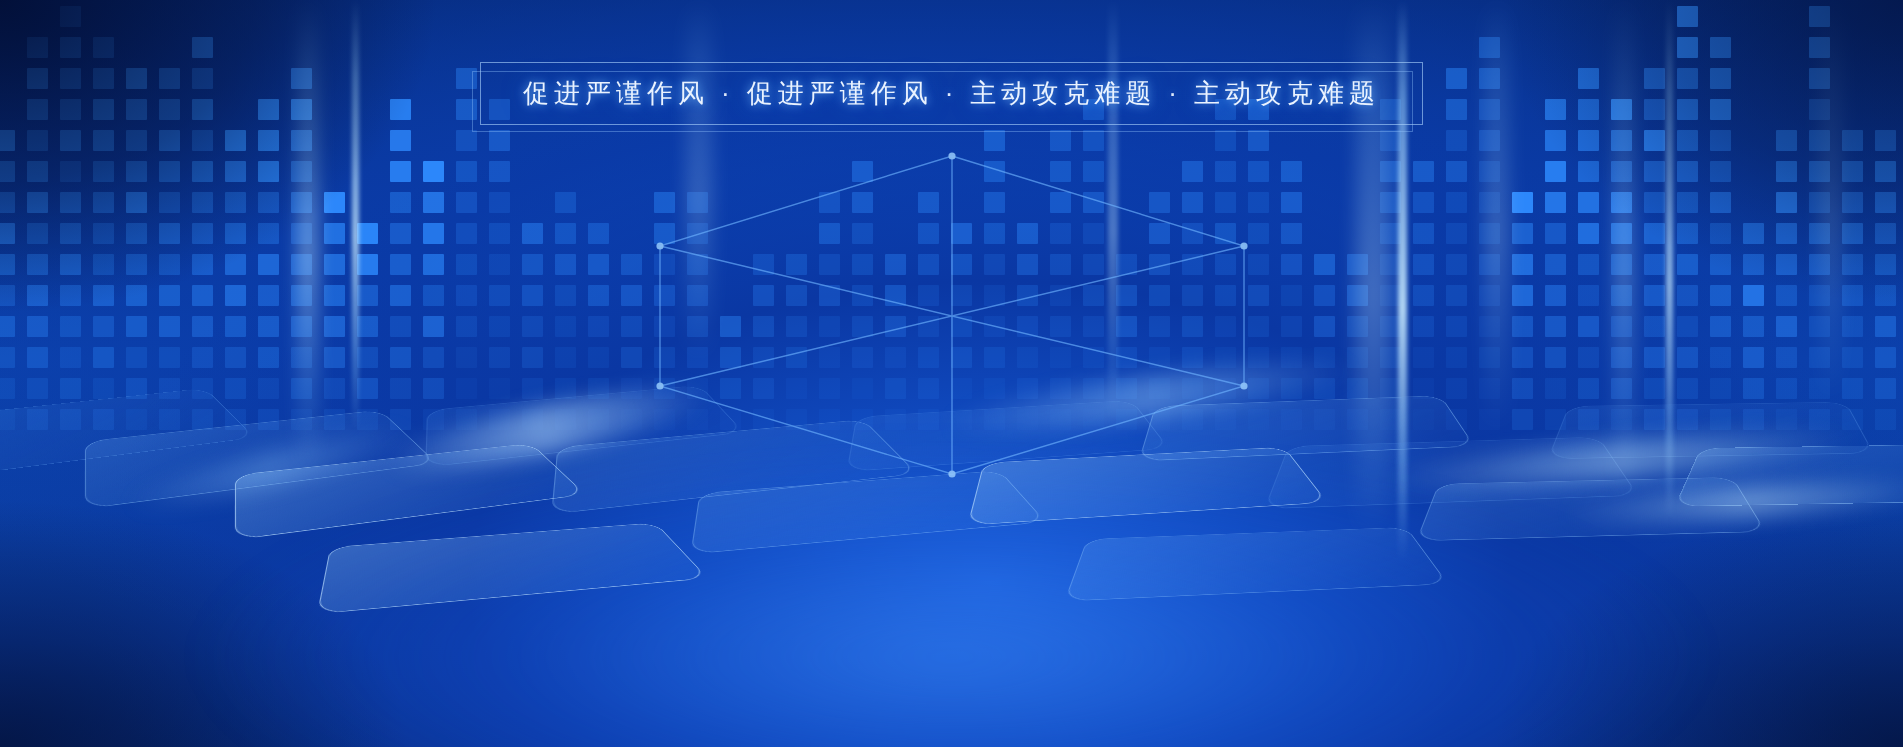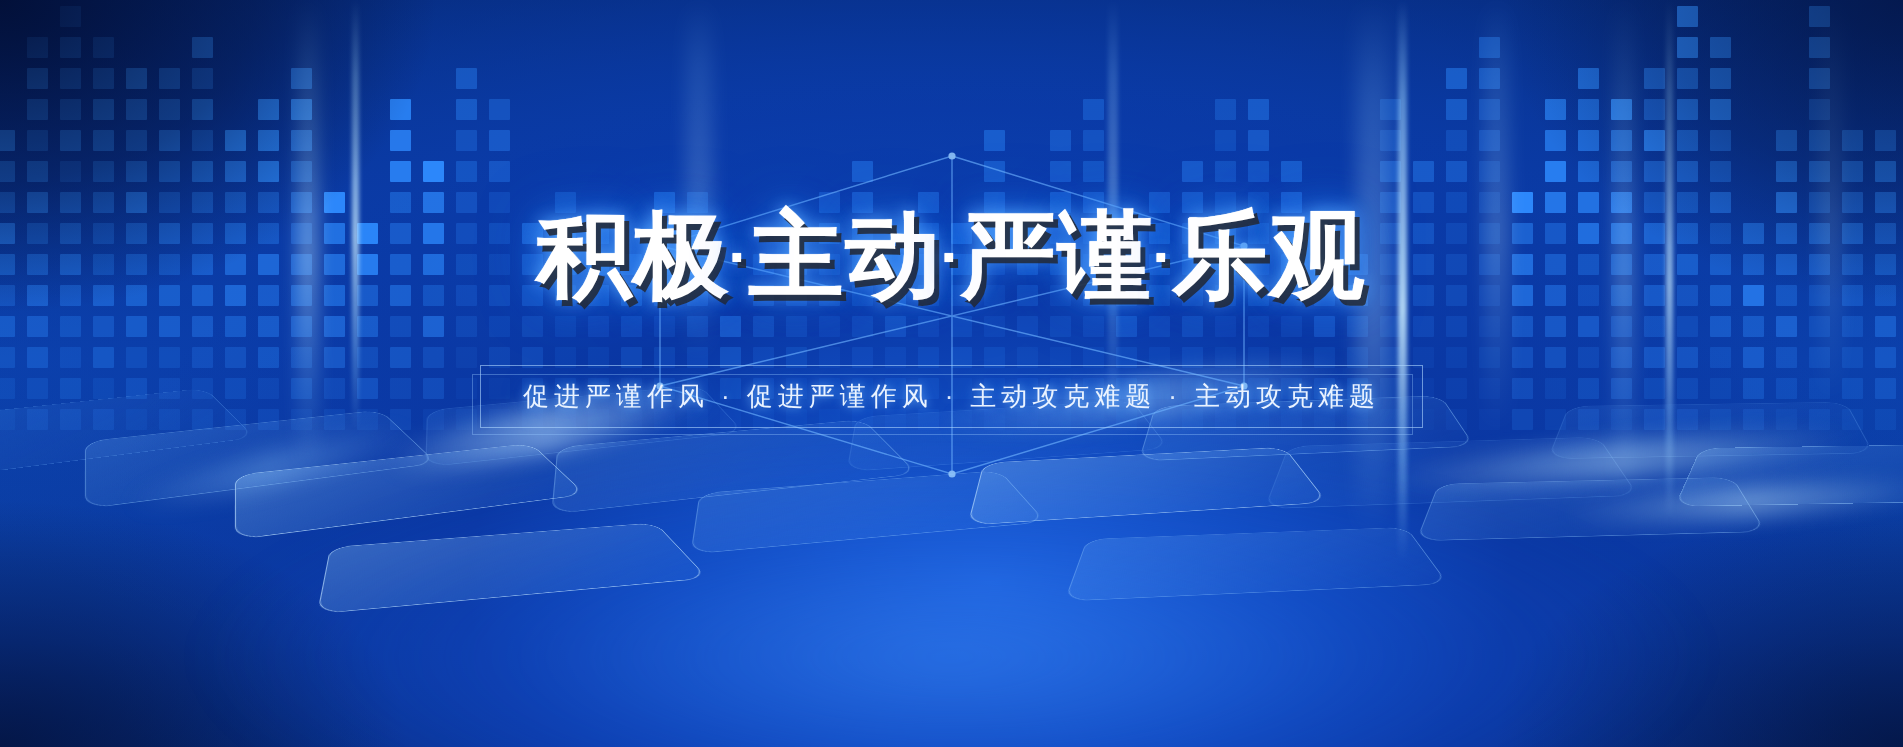--- a/index.html
+++ b/index.html
@@ -855,23 +855,20 @@
         <circle cx="612" cy="236" r="3.6"></circle>
         <circle cx="320" cy="324" r="3.6"></circle>
         <circle cx="28" cy="236" r="3.6"></circle>
         <circle cx="28" cy="96" r="3.6"></circle>
       </g>
     </svg>
   </div>
 
   <div class="content">
 
-    <div class="title-main">
-      <span>积极</span><span class="dot">·</span><span>主动</span><span class="dot">·</span><span>严谨</span><span class="dot">·</span><span>乐观</span>
-    </div>
 
 
     <div class="tagline-box">
       <div class="tagline">
         <span>促进严谨作风</span><span class="sep">·</span><span>促进严谨作风</span><span class="sep">·</span><span>主动攻克难题</span><span class="sep">·</span><span>主动攻克难题</span>
       </div>
     </div>
 
   </div>
 </div>

